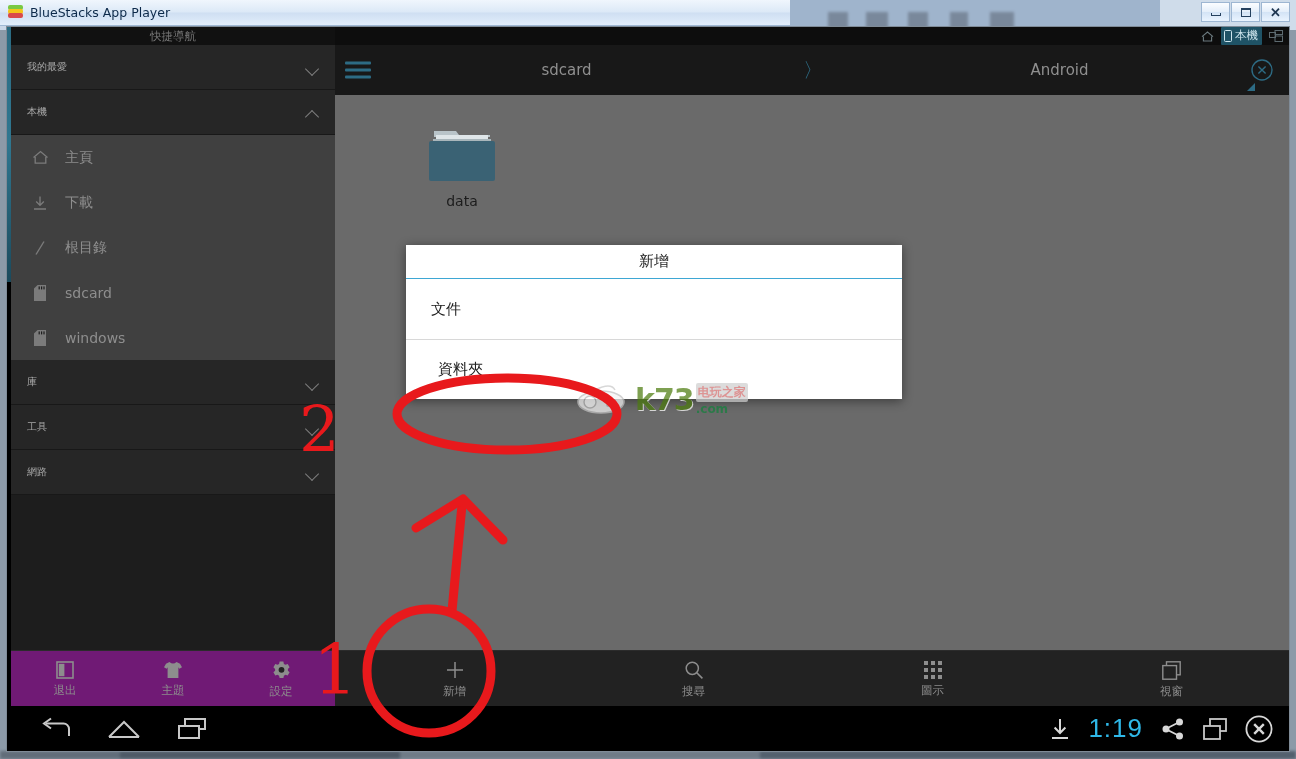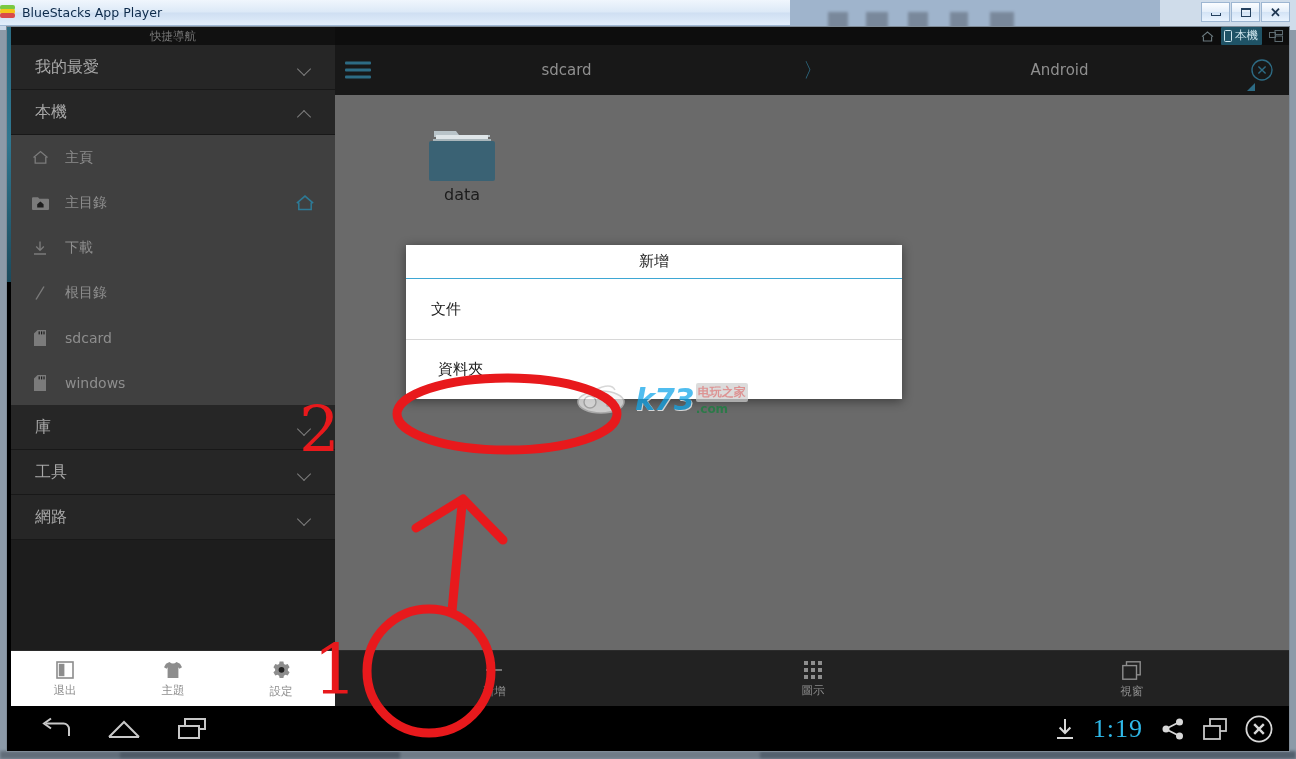--- a/index.html
+++ b/index.html
@@ -60,20 +60,21 @@
     filter: blur(1.5px);
     opacity: .85;
   }
 
   
   .win-titlebar {
     position: absolute; left: 0; top: 0; width: 1296px; height: 26px;
     background: linear-gradient(180deg, #f0f6fd 0%, #dce9f7 48%, #cfdff2 52%, #e2eefb 100%);
     border-bottom: 1px solid #9fb8d4;
     display: flex; align-items: center;
+    padding-left: 8px;
     z-index: 40;
     width: 790px;
   }
   .bs-logo {
     width: 15px; height: 15px; margin-right: 7px;
     position: relative; flex: none;
   }
   .bs-logo i {
     position: absolute; left: 0; width: 15px; height: 5px; border-radius: 2px; display: block;
   }
@@ -126,22 +127,22 @@
   .quicknav {
     height: 18px; background: #111;
     color: #777; font-size: 11.5px;
     display: flex; align-items: center; justify-content: center;
   }
   .side-section {
     height: 45px;
     background: #262626;
     border-bottom: 1px solid #181818;
     display: flex; align-items: center;
-    padding: 0 24px;
-    color: #a8a8a8; font-size: 16px;
+    padding: 0 16px;
+    color: #a8a8a8; font-size: 10px;
   }
   .side-section .label { flex: 1; }
   .chev {
     width: 13px; height: 13px; position: relative; opacity: .75;
   }
   .chev::before {
     content:""; position: absolute; left: 1px; top: 3px;
     width: 9px; height: 9px;
     border-right: 1.6px solid #9a9a9a; border-bottom: 1.6px solid #9a9a9a;
     transform: rotate(45deg);
@@ -161,21 +162,21 @@
     color: #7b7b7b;
   }
   .side-item .home-right {
     position: absolute; right: 20px; top: 50%; transform: translateY(-50%);
   }
   .icon-svg { display: block; }
 
   .sidebar-bottom {
     position: absolute; left: 0; bottom: 45px;
     width: 324px; height: 58px;
-    background: #ffffff;
+    background: #701a75;
     display: flex; align-items: center;
     border-top: 1px solid #2b2b2b;
   }
   .sb-btn {
     flex: 1; display: flex; flex-direction: column;
     align-items: center; justify-content: center; gap: 4px;
     color: #8d8d8d; font-size: 11.5px;
   }
 
   
@@ -221,21 +222,21 @@
   }
   .file-area {
     position: absolute; left: 0; top: 68px; right: 0; bottom: 103px;
     background: #6a6a6a;
   }
   .file-item {
     position: absolute; left: 72px; top: 28px;
     width: 110px;
     display: flex; flex-direction: column; align-items: center;
   }
-  .file-label { color: #1c1c1c; font-size: 16px; }
+  .file-label { margin-top: 8px; color: #1c1c1c; font-size: 14px; }
 
   
   .dialog {
     position: absolute;
     left: 71px; top: 218px;
     width: 496px;
     background: #fff;
     box-shadow: 0 2px 10px rgba(0,0,0,.45);
     z-index: 10;
   }
@@ -267,35 +268,34 @@
 
   
   .nav-bar {
     position: absolute; left: 0; bottom: 0; width: 1284px; height: 45px;
     background: #000;
     display: flex; align-items: center;
     z-index: 6;
   }
   .nav-left { display: flex; align-items: center; gap: 36px; padding-left: 34px; flex: 1; }
   .nav-right { display: flex; align-items: center; gap: 18px; padding-right: 18px; }
-  .clock { color: #2fb8e8; font-size: 26px; letter-spacing: 1px; font-family: Liberation Serif, serif;}
+  .clock { color: #2fb8e8; font-size: 26px; letter-spacing: 1px; font-family: Liberation Sans, sans-serif;}
 
   
   .watermark {
     position: absolute; left: 570px; top: 356px;
     z-index: 12; opacity: .72;
     display: flex; align-items: center; gap: 2px;
     pointer-events: none;
   }
   .wm-k73 {
-    font-size: 30px; font-weight: bold; color: #0ea5e9;
+    font-size: 30px; font-weight: bold; color: #4d7c0f;
     font-family: "DejaVu Sans", sans-serif;
     line-height: 1; letter-spacing: -1px;
     text-shadow: 1px 1px 0 #fff;
-    font-style: italic;
   }
   .wm-com { font-size: 12px; color: #15803d; font-weight: bold; }
   .wm-cn {
     font-size: 12px; color: #d06a6a; font-weight: bold;
     background: #cfcfcf; padding: 1px 2px; border-radius: 2px;
   }
 
   
   .anno { position: absolute; z-index: 30; pointer-events: none; }
   .num {
@@ -355,34 +355,20 @@
 
     <div class="side-item">
       <span class="ic">
         <svg class="icon-svg" width="17" height="15" viewBox="0 0 17 15">
             <path d="M1.5 7.5 L8.5 1.5 L15.5 7.5 M3.2 7 V13.2 H13.8 V7" fill="none" stroke="#7b7b7b" stroke-width="1.3"></path>
           </svg>
       </span>
       <span>主頁</span>
     </div>
 
-    <div class="side-item">
-      <span class="ic">
-        <svg class="icon-svg" width="17" height="14" viewBox="0 0 17 14">
-            <path d="M0 2.2a1 1 0 0 1 1-1h5l1.4 1.6H16a1 1 0 0 1 1 1V13a1 1 0 0 1-1 1H1a1 1 0 0 1-1-1z" fill="#7b7b7b"></path>
-            <path d="M5.2 8.2 L8.4 5.6 L11.6 8.2 V11.6 H5.2z" fill="#1d1d1d"></path>
-          </svg>
-      </span>
-      <span>主目錄</span>
-      <span class="home-right">
-        <svg class="icon-svg" width="20" height="17" viewBox="0 0 20 17">
-            <path d="M1.8 8.6 L10 1.6 L18.2 8.6 M3.8 8 V15 H16.2 V8" fill="none" stroke="#2d7a96" stroke-width="1.5"></path>
-          </svg>
-      </span>
-    </div>
 
     <div class="side-item">
       <span class="ic">
         <svg class="icon-svg" width="16" height="16" viewBox="0 0 16 16">
             <path d="M8 1.5 V10 M4.2 6.6 L8 10.4 L11.8 6.6 M2 14 H14" stroke="#7b7b7b" stroke-width="1.35" fill="none"></path>
           </svg>
       </span>
       <span>下載</span>
     </div>
 
@@ -530,20 +516,29 @@
     </div>
 
     <div class="action-bar">
       <div class="ab-btn">
         <span>
           <svg class="icon-svg" width="20" height="20" viewBox="0 0 20 20">
               <path d="M10 2 V18 M2 10 H18" stroke="#8d8d8d" stroke-width="1.5"></path>
             </svg>
         </span>
         <span>新增</span>
+      </div>
+      <div class="ab-btn">
+        <span>
+          <svg class="icon-svg" width="20" height="20" viewBox="0 0 20 20">
+              <circle cx="8.3" cy="8.3" r="6.1" fill="none" stroke="#8d8d8d" stroke-width="1.5"></circle>
+              <path d="M12.8 12.8 L18.4 18.4" stroke="#8d8d8d" stroke-width="1.6"></path>
+            </svg>
+        </span>
+        <span>搜尋</span>
       </div>
       <div class="ab-btn">
         <span>
           <svg class="icon-svg" width="18" height="18" viewBox="0 0 18 18">
               <g fill="#8d8d8d">
                 <rect x="0" y="0" width="4" height="4"></rect>
                 <rect x="7" y="0" width="4" height="4"></rect>
                 <rect x="14" y="0" width="4" height="4"></rect>
                 <rect x="0" y="7" width="4" height="4"></rect>
                 <rect x="7" y="7" width="4" height="4"></rect>

